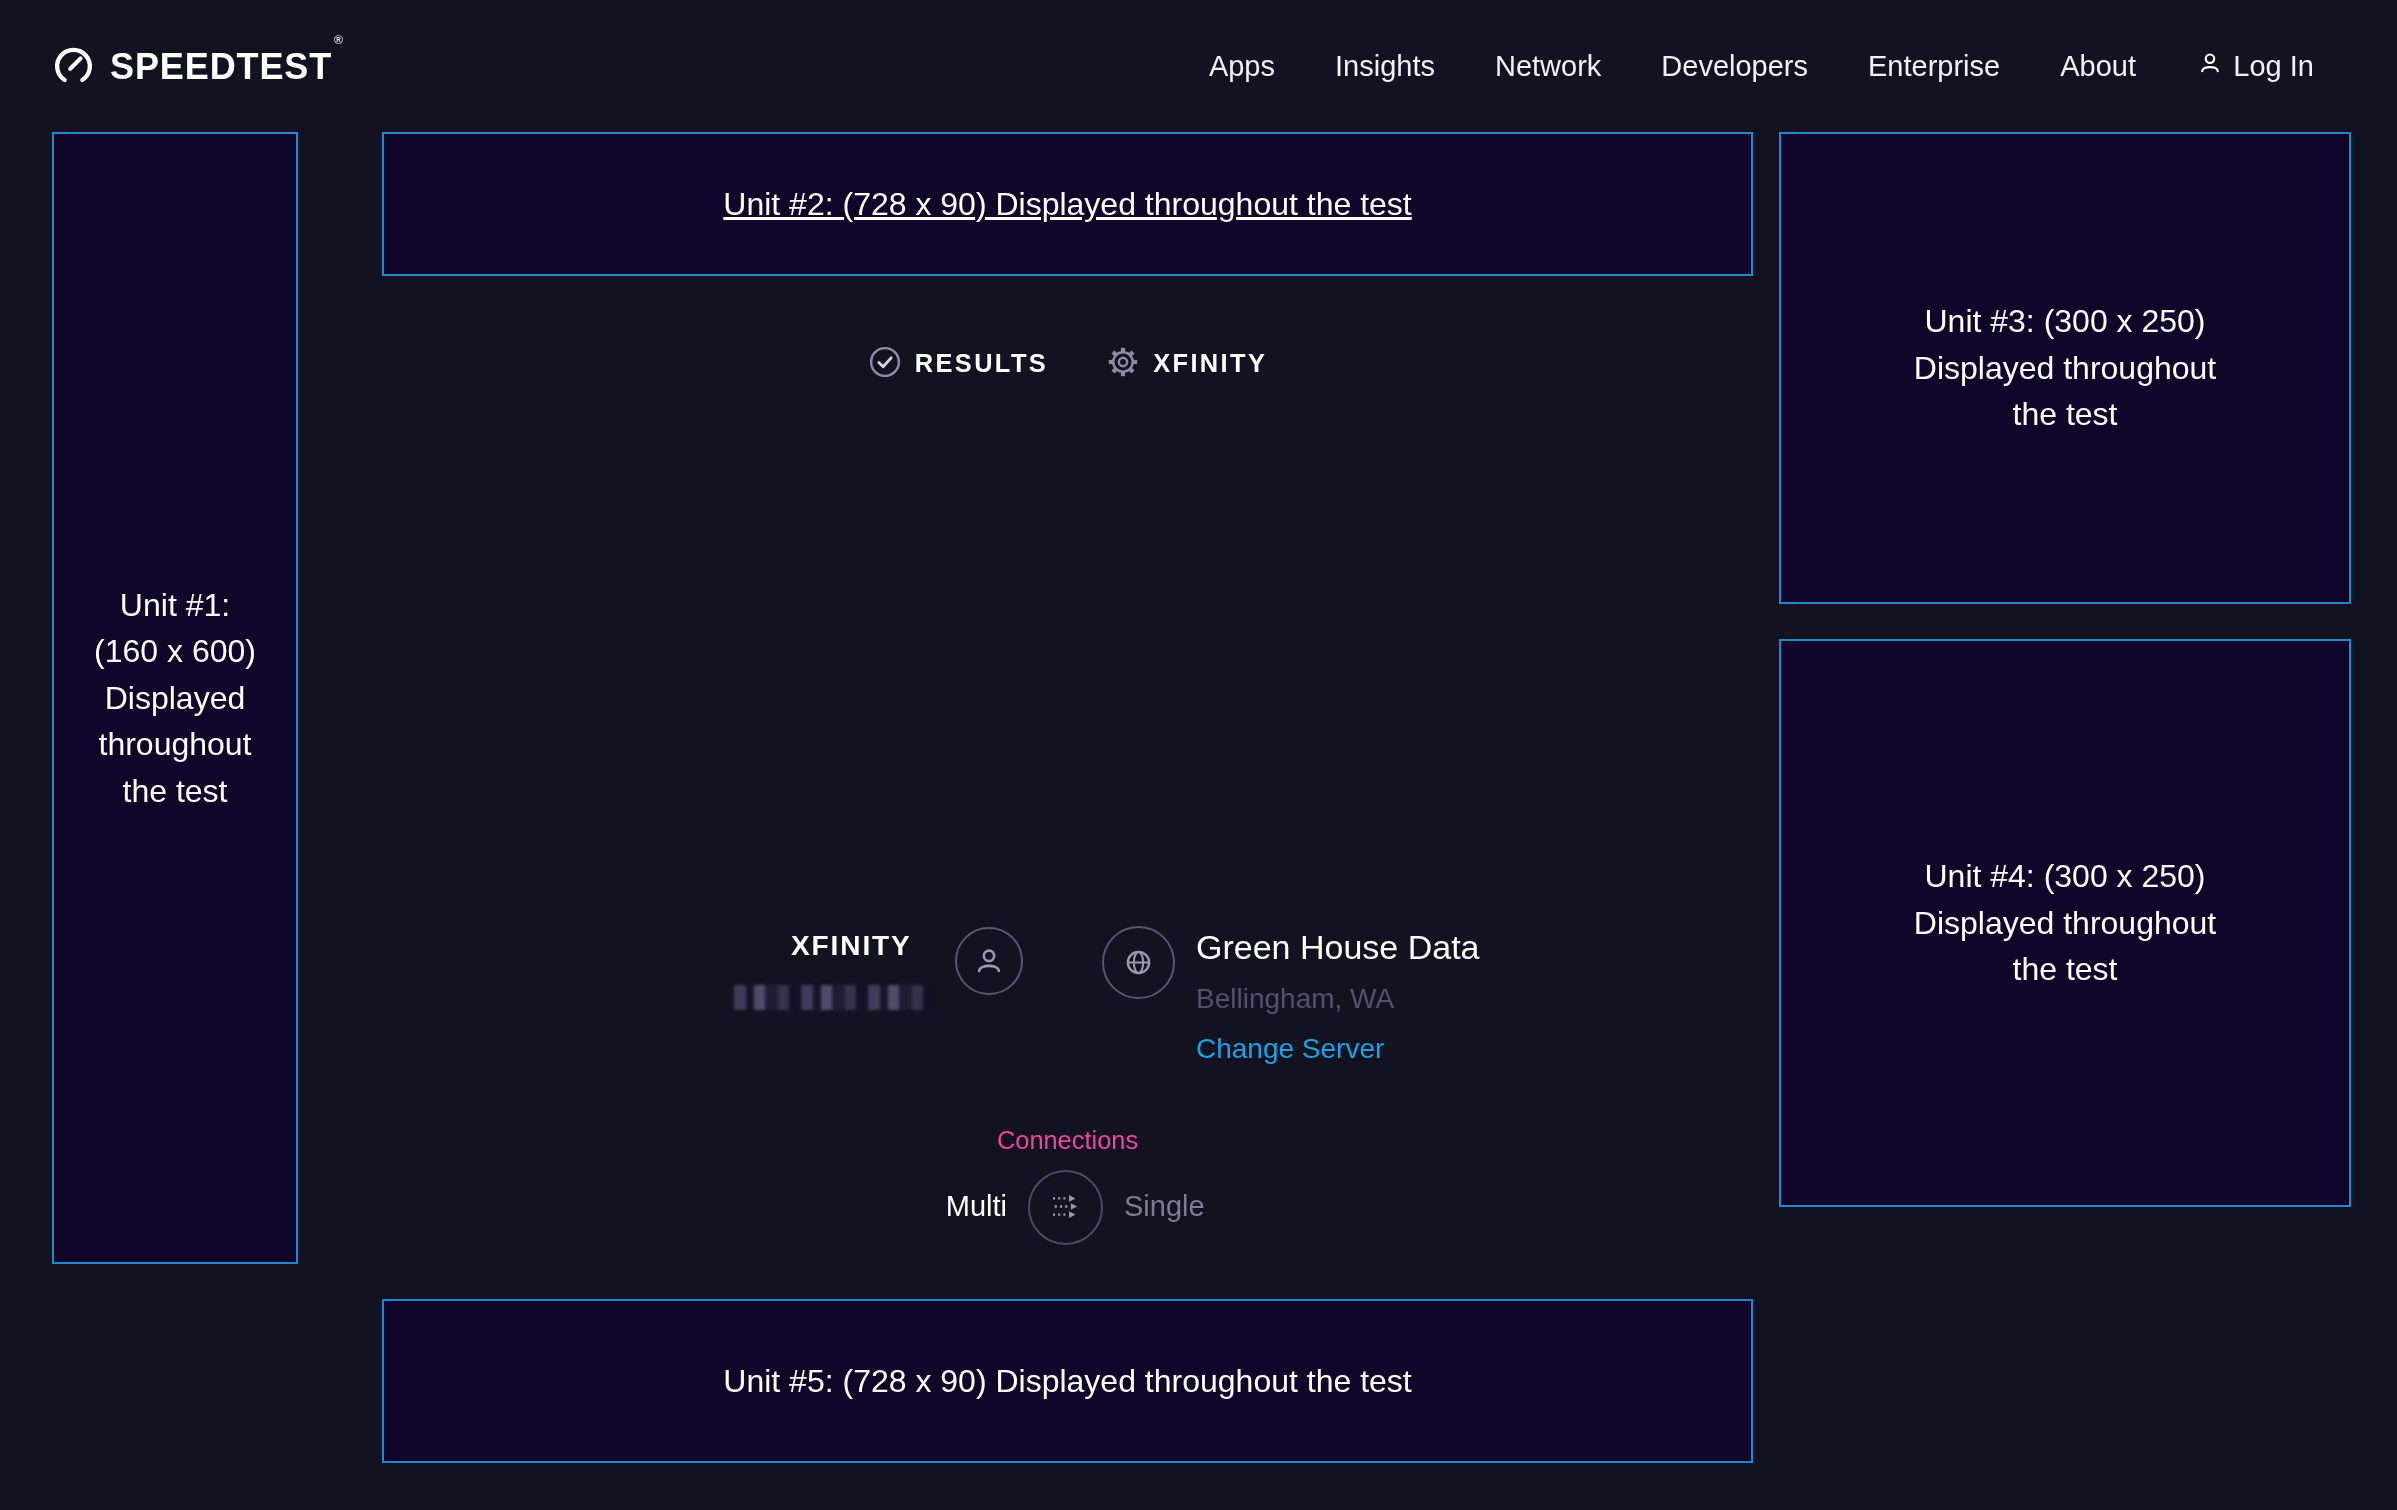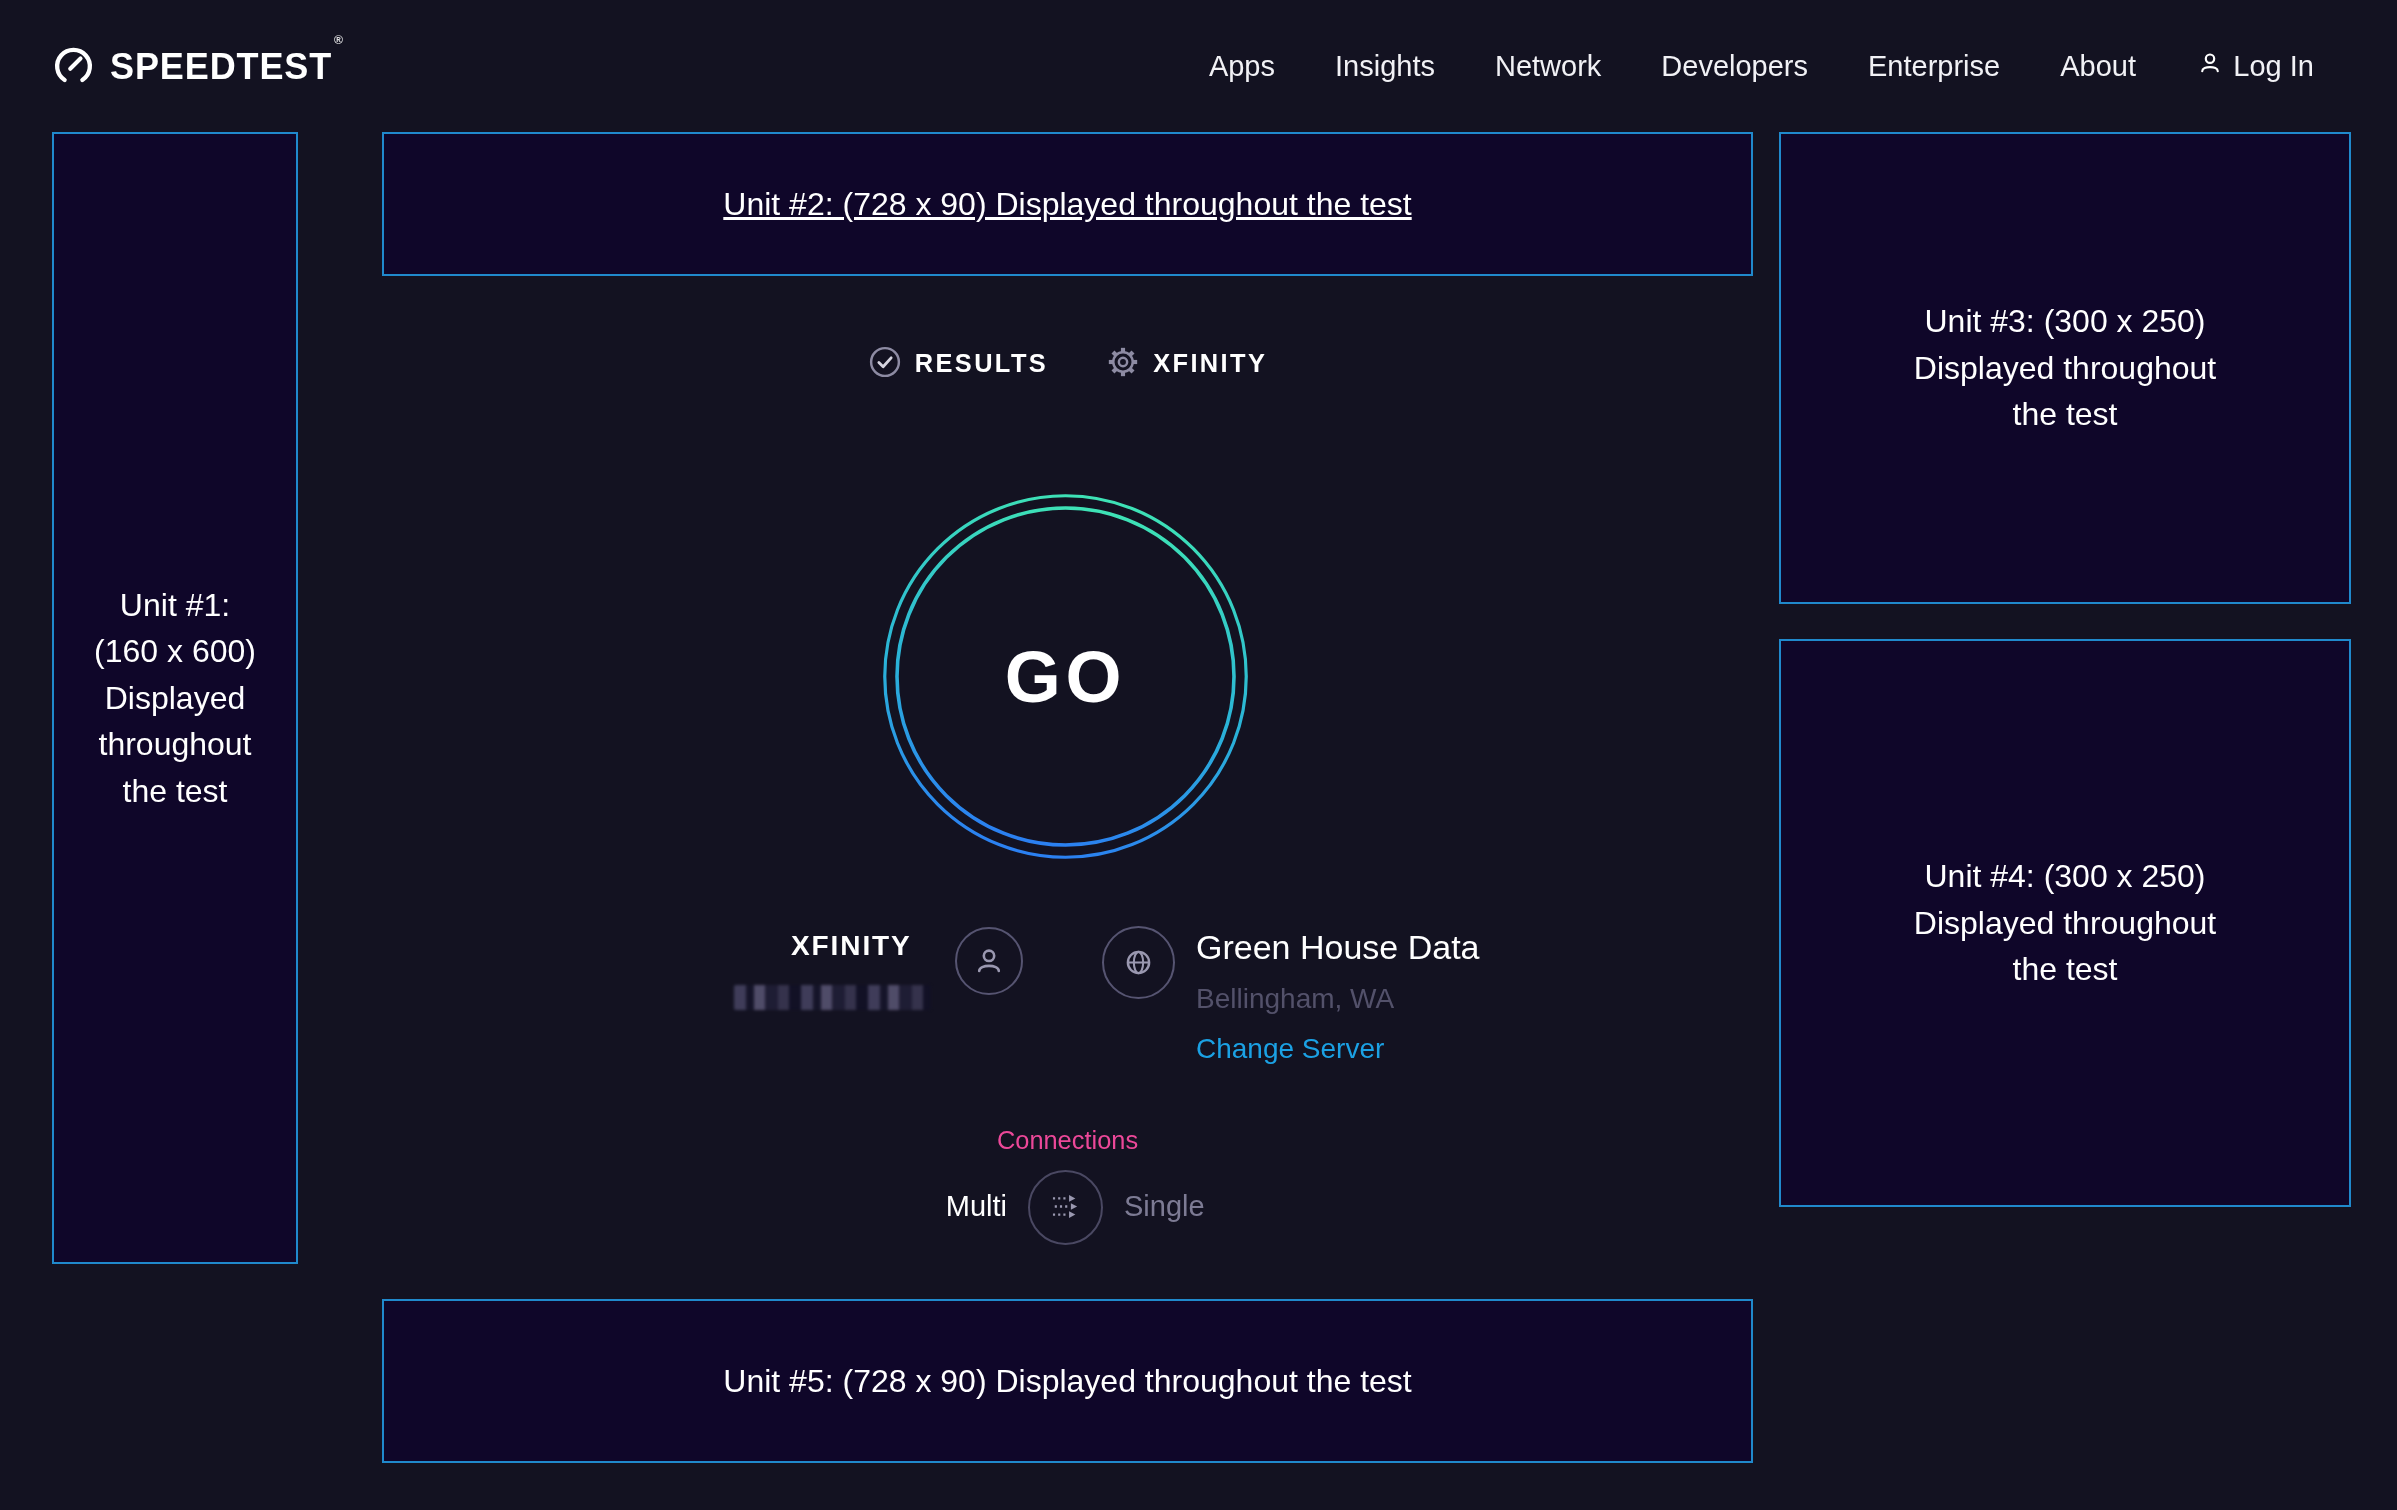--- a/index.html
+++ b/index.html
@@ -158,34 +158,20 @@
             <line x1="10.6" y1="10.6" x2="7.4" y2="7.4"></line>
             <line x1="18" y1="7.5" x2="18" y2="3"></line>
             <line x1="25.4" y1="10.6" x2="28.6" y2="7.4"></line>
           </g>
         </svg>
       </span>
       <span class="tab-label">XFINITY</span>
     </div>
   </div>
 
-  <div class="go-wrap">
-    <svg width="369" height="369" viewBox="0 0 392 392" fill="none">
-      <defs>
-        <linearGradient id="ringGrad" x1="60%" y1="0%" x2="40%" y2="100%">
-          <stop offset="0%" stop-color="#3ee3b5"></stop>
-          <stop offset="55%" stop-color="#2ab3d8"></stop>
-          <stop offset="100%" stop-color="#2b7ff2"></stop>
-        </linearGradient>
-      </defs>
-      <circle cx="196" cy="196" r="192" stroke="url(#ringGrad)" stroke-width="3.4"></circle>
-      <circle cx="196" cy="196" r="179" stroke="url(#ringGrad)" stroke-width="3.8"></circle>
-    </svg>
-    <div class="go-label">GO</div>
-  </div>
 
   <div class="isp-name">XFINITY</div>
   <div class="ip-redacted"></div>
 
   <div class="icon-circle isp-icon">
     <svg width="36" height="36" viewBox="0 0 36 36" fill="none">
       <circle cx="18" cy="12.8" r="5.2" stroke="#9a98b0" stroke-width="2.6"></circle>
       <path d="M8.2,28 C8.2,21.2 27.8,21.2 27.8,28" stroke="#9a98b0" stroke-width="2.6" stroke-linecap="round" fill="none"></path>
     </svg>
   </div>

